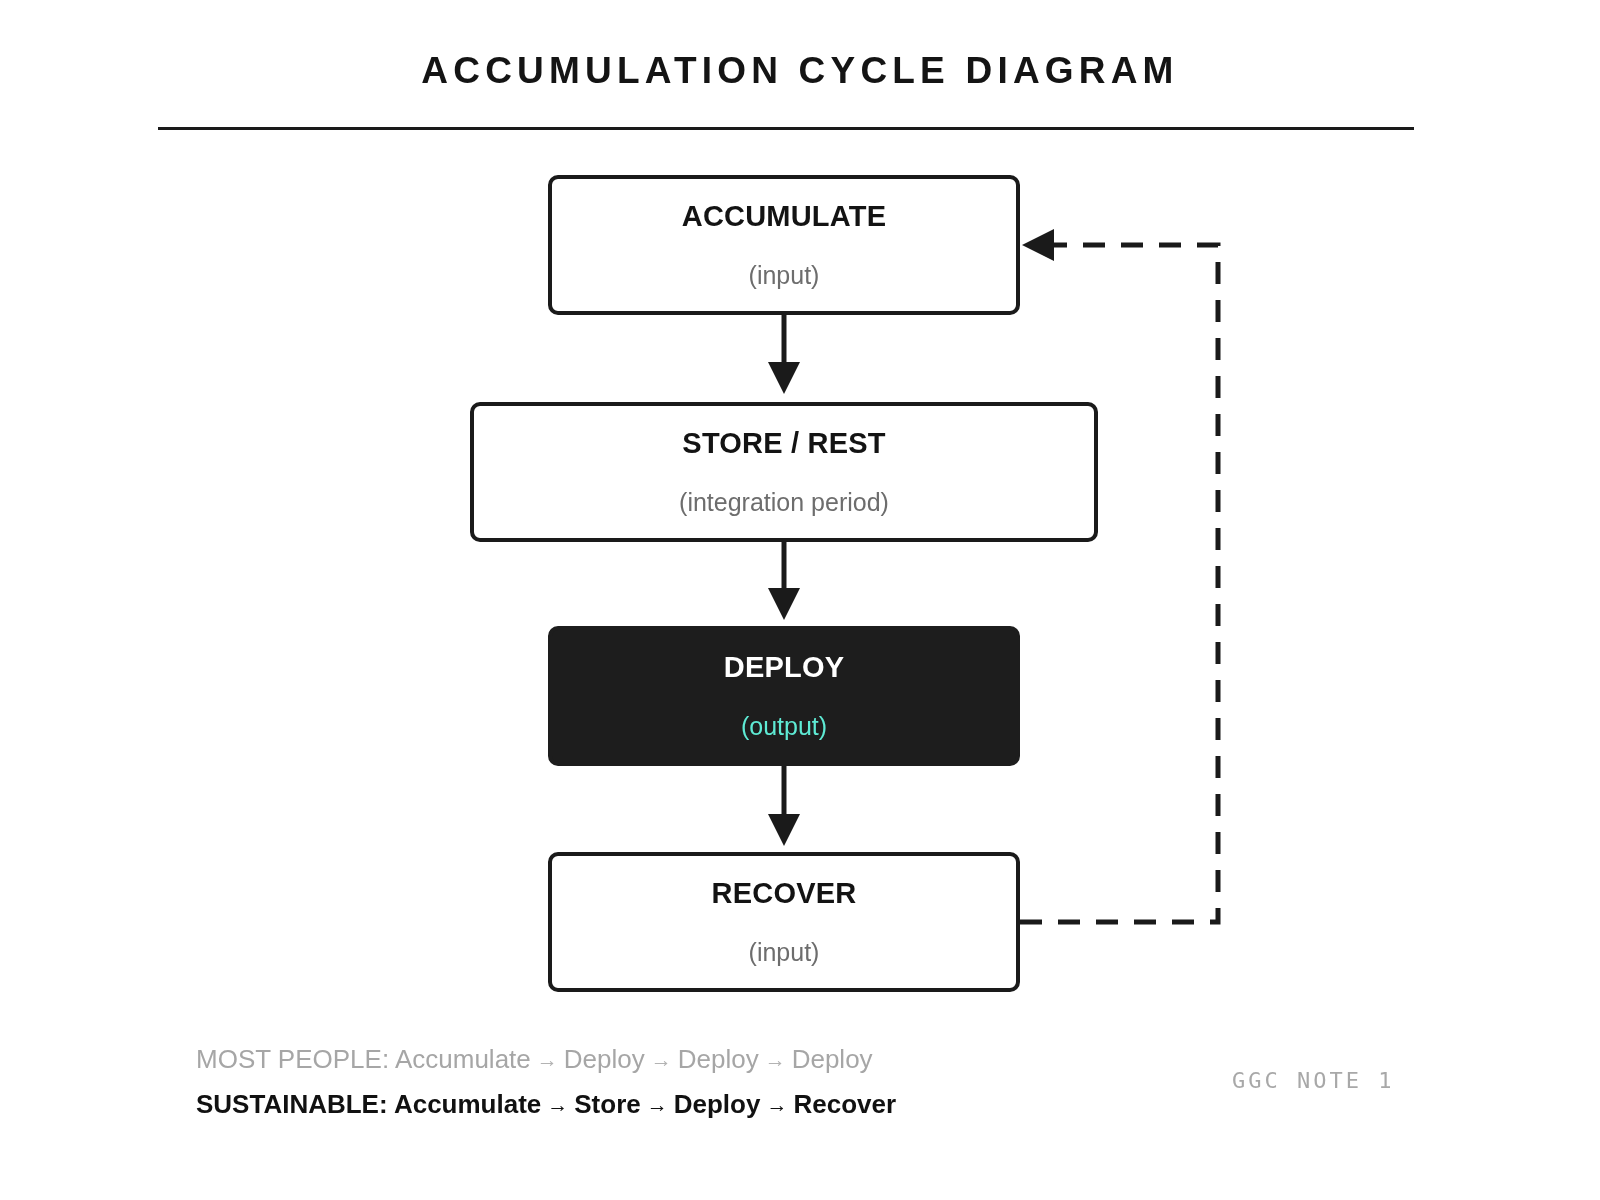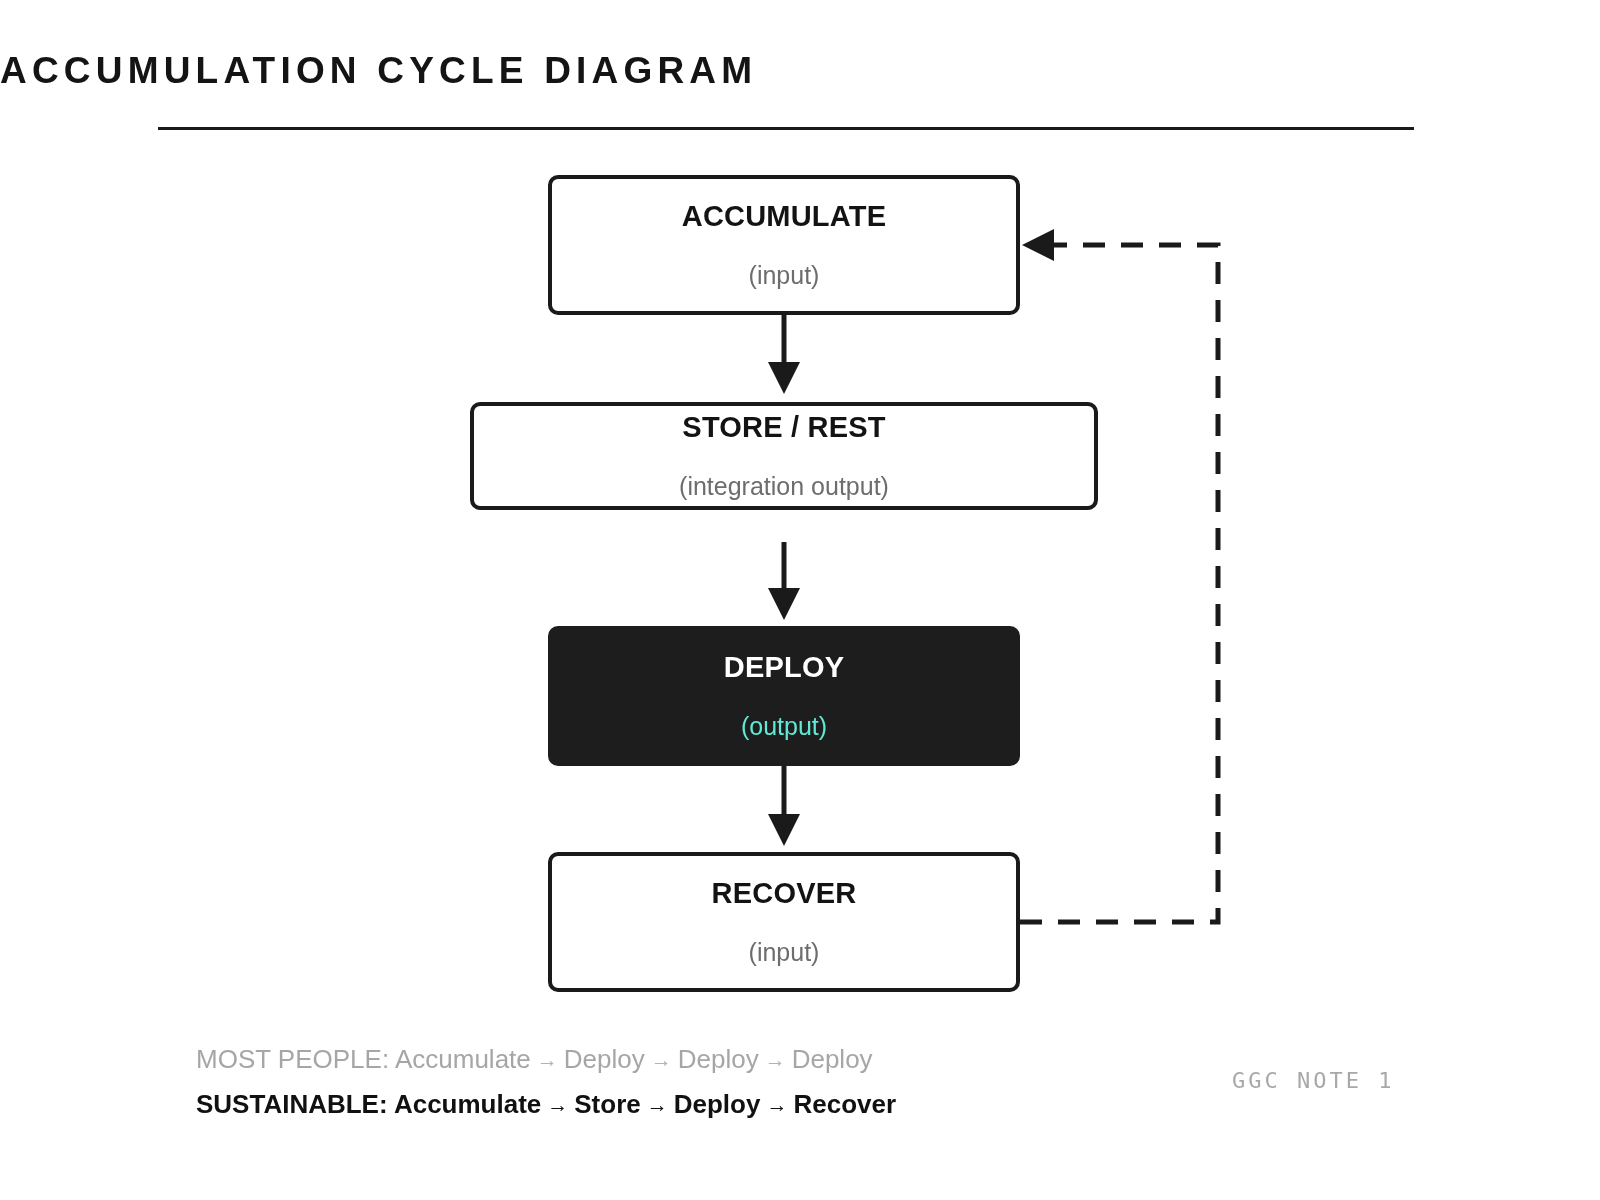--- a/index.html
+++ b/index.html
@@ -22,21 +22,21 @@
     width: 1600px;
     height: 1200px;
   }
 
   
   .title {
     position: absolute;
     left: 0;
     top: 50px;
     width: 1600px;
-    text-align: left;
+    text-align: center;
     font-size: 37px;
     font-weight: bold;
     letter-spacing: 5.2px;
     color: #141414;
     white-space: nowrap;
   }
   .title-rule {
     position: absolute;
     left: 158px;
     top: 127px;
@@ -86,21 +86,21 @@
   .node-sub {
     margin-top: 32px;
     font-size: 25px;
     font-weight: normal;
     color: #6d6d6d;
     line-height: 1;
   }
   .node.filled .node-sub { color: #5eead4; }
 
   #node-accumulate { left: 548px; top: 175px;  width: 472px; height: 140px; }
-  #node-store      { left: 470px; top: 402px;  width: 628px; height: 108px; }
+  #node-store      { left: 470px; top: 402px;  width: 628px; height: 140px; }
   #node-deploy     { left: 548px; top: 626px;  width: 472px; height: 140px; }
   #node-recover    { left: 548px; top: 852px;  width: 472px; height: 140px; }
 
   
   .seq {
     position: absolute;
     left: 196px;
     white-space: nowrap;
     line-height: 1;
   }
@@ -170,21 +170,21 @@
     </svg>
   </div>
 
   <div class="node" id="node-accumulate">
     <div class="node-label">ACCUMULATE</div>
     <div class="node-sub">(input)</div>
   </div>
 
   <div class="node" id="node-store">
     <div class="node-label">STORE / REST</div>
-    <div class="node-sub">(integration output)</div>
+    <div class="node-sub">(integration period)</div>
   </div>
 
   <div class="node filled" id="node-deploy">
     <div class="node-label">DEPLOY</div>
     <div class="node-sub">(output)</div>
   </div>
 
   <div class="node" id="node-recover">
     <div class="node-label">RECOVER</div>
     <div class="node-sub">(input)</div>

